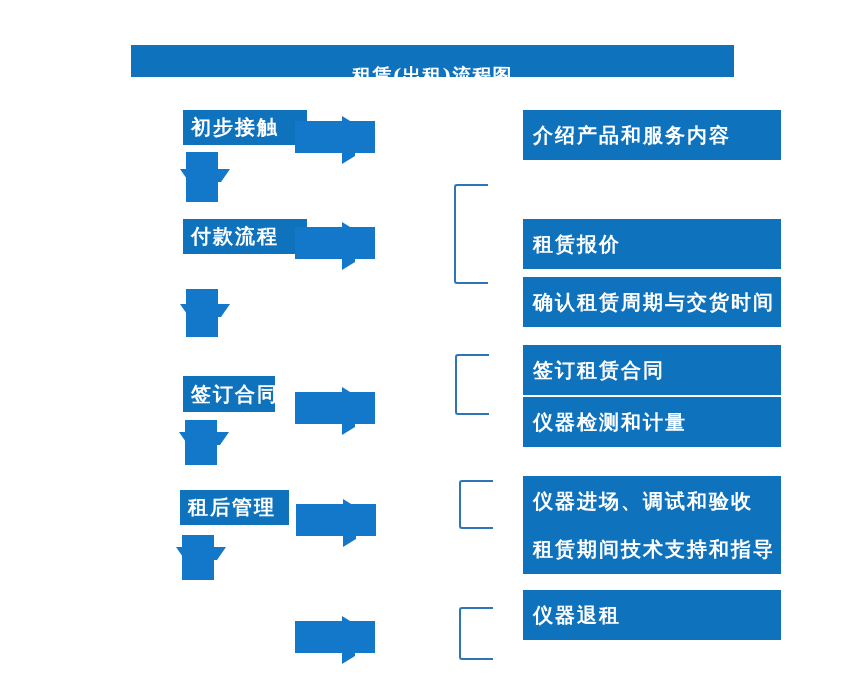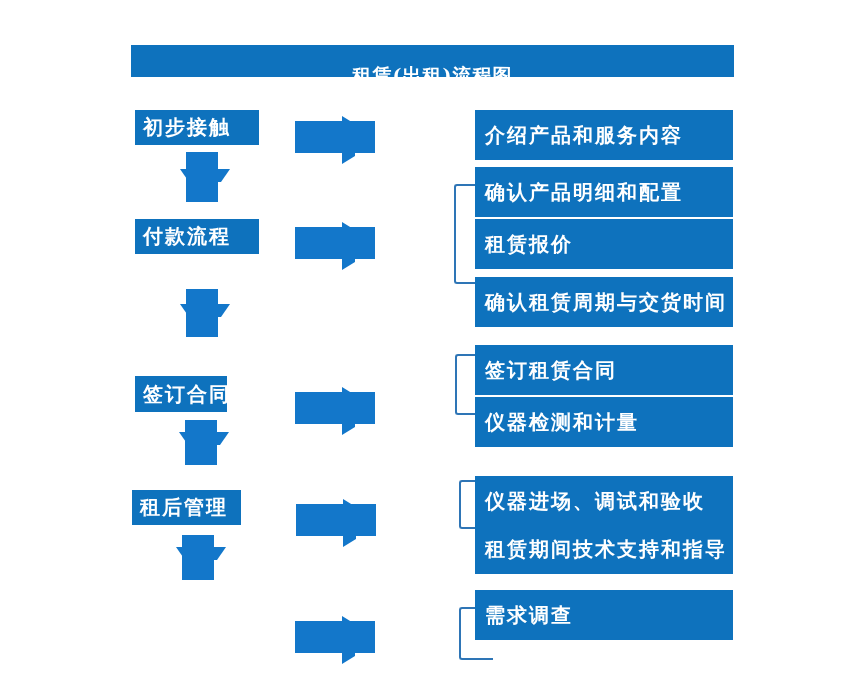--- a/index.html
+++ b/index.html
@@ -34,20 +34,21 @@
     position:absolute;
     background:var(--box-blue);
     color:var(--text-white);
     font-weight:bold;
     font-size:20px;
     letter-spacing:2px;
     display:flex;
     align-items:center;
     white-space:nowrap;
     overflow:hidden;
+    margin-left:48px;
   }
   .stage{padding-left:8px;}
   .detail{left:443px;width:258px;height:50px;padding-left:10px;}
 
   
   .harrow{position:absolute;width:92px;height:16px;}
   .harrow .shaft{
     position:absolute;left:0;right:12px;top:5px;height:5px;
     background:var(--arrow-blue);
   }
@@ -130,22 +131,21 @@
     <div class="shaft"></div>
     <div class="head"></div>
   </div>
 
   <div class="bracket" style="left:422px;top:152px;height:100px"></div>
   <div class="bracket" style="left:423px;top:322px;height:61px"></div>
   <div class="bracket" style="left:427px;top:448px;height:49px"></div>
   <div class="bracket" style="left:427px;top:575px;height:53px"></div>
 
   <div class="detail" style="top:78px">介绍产品和服务内容</div>
-  <div class="detail" style="top:135px">确认产品明细和配置</div>
   <div class="detail" style="top:187px">租赁报价</div>
   <div class="detail" style="top:245px">确认租赁周期与交货时间</div>
   <div class="detail" style="top:313px">签订租赁合同</div>
   <div class="detail" style="top:365px">仪器检测和计量</div>
   <div class="detail" style="top:444px">仪器进场、调试和验收</div>
   <div class="detail" style="top:492px">租赁期间技术支持和指导</div>
-  <div class="detail" style="top:558px">需求调查</div>
+  <div class="detail" style="top:558px">仪器退租</div>
 
 </div>
 
 </body></html>

